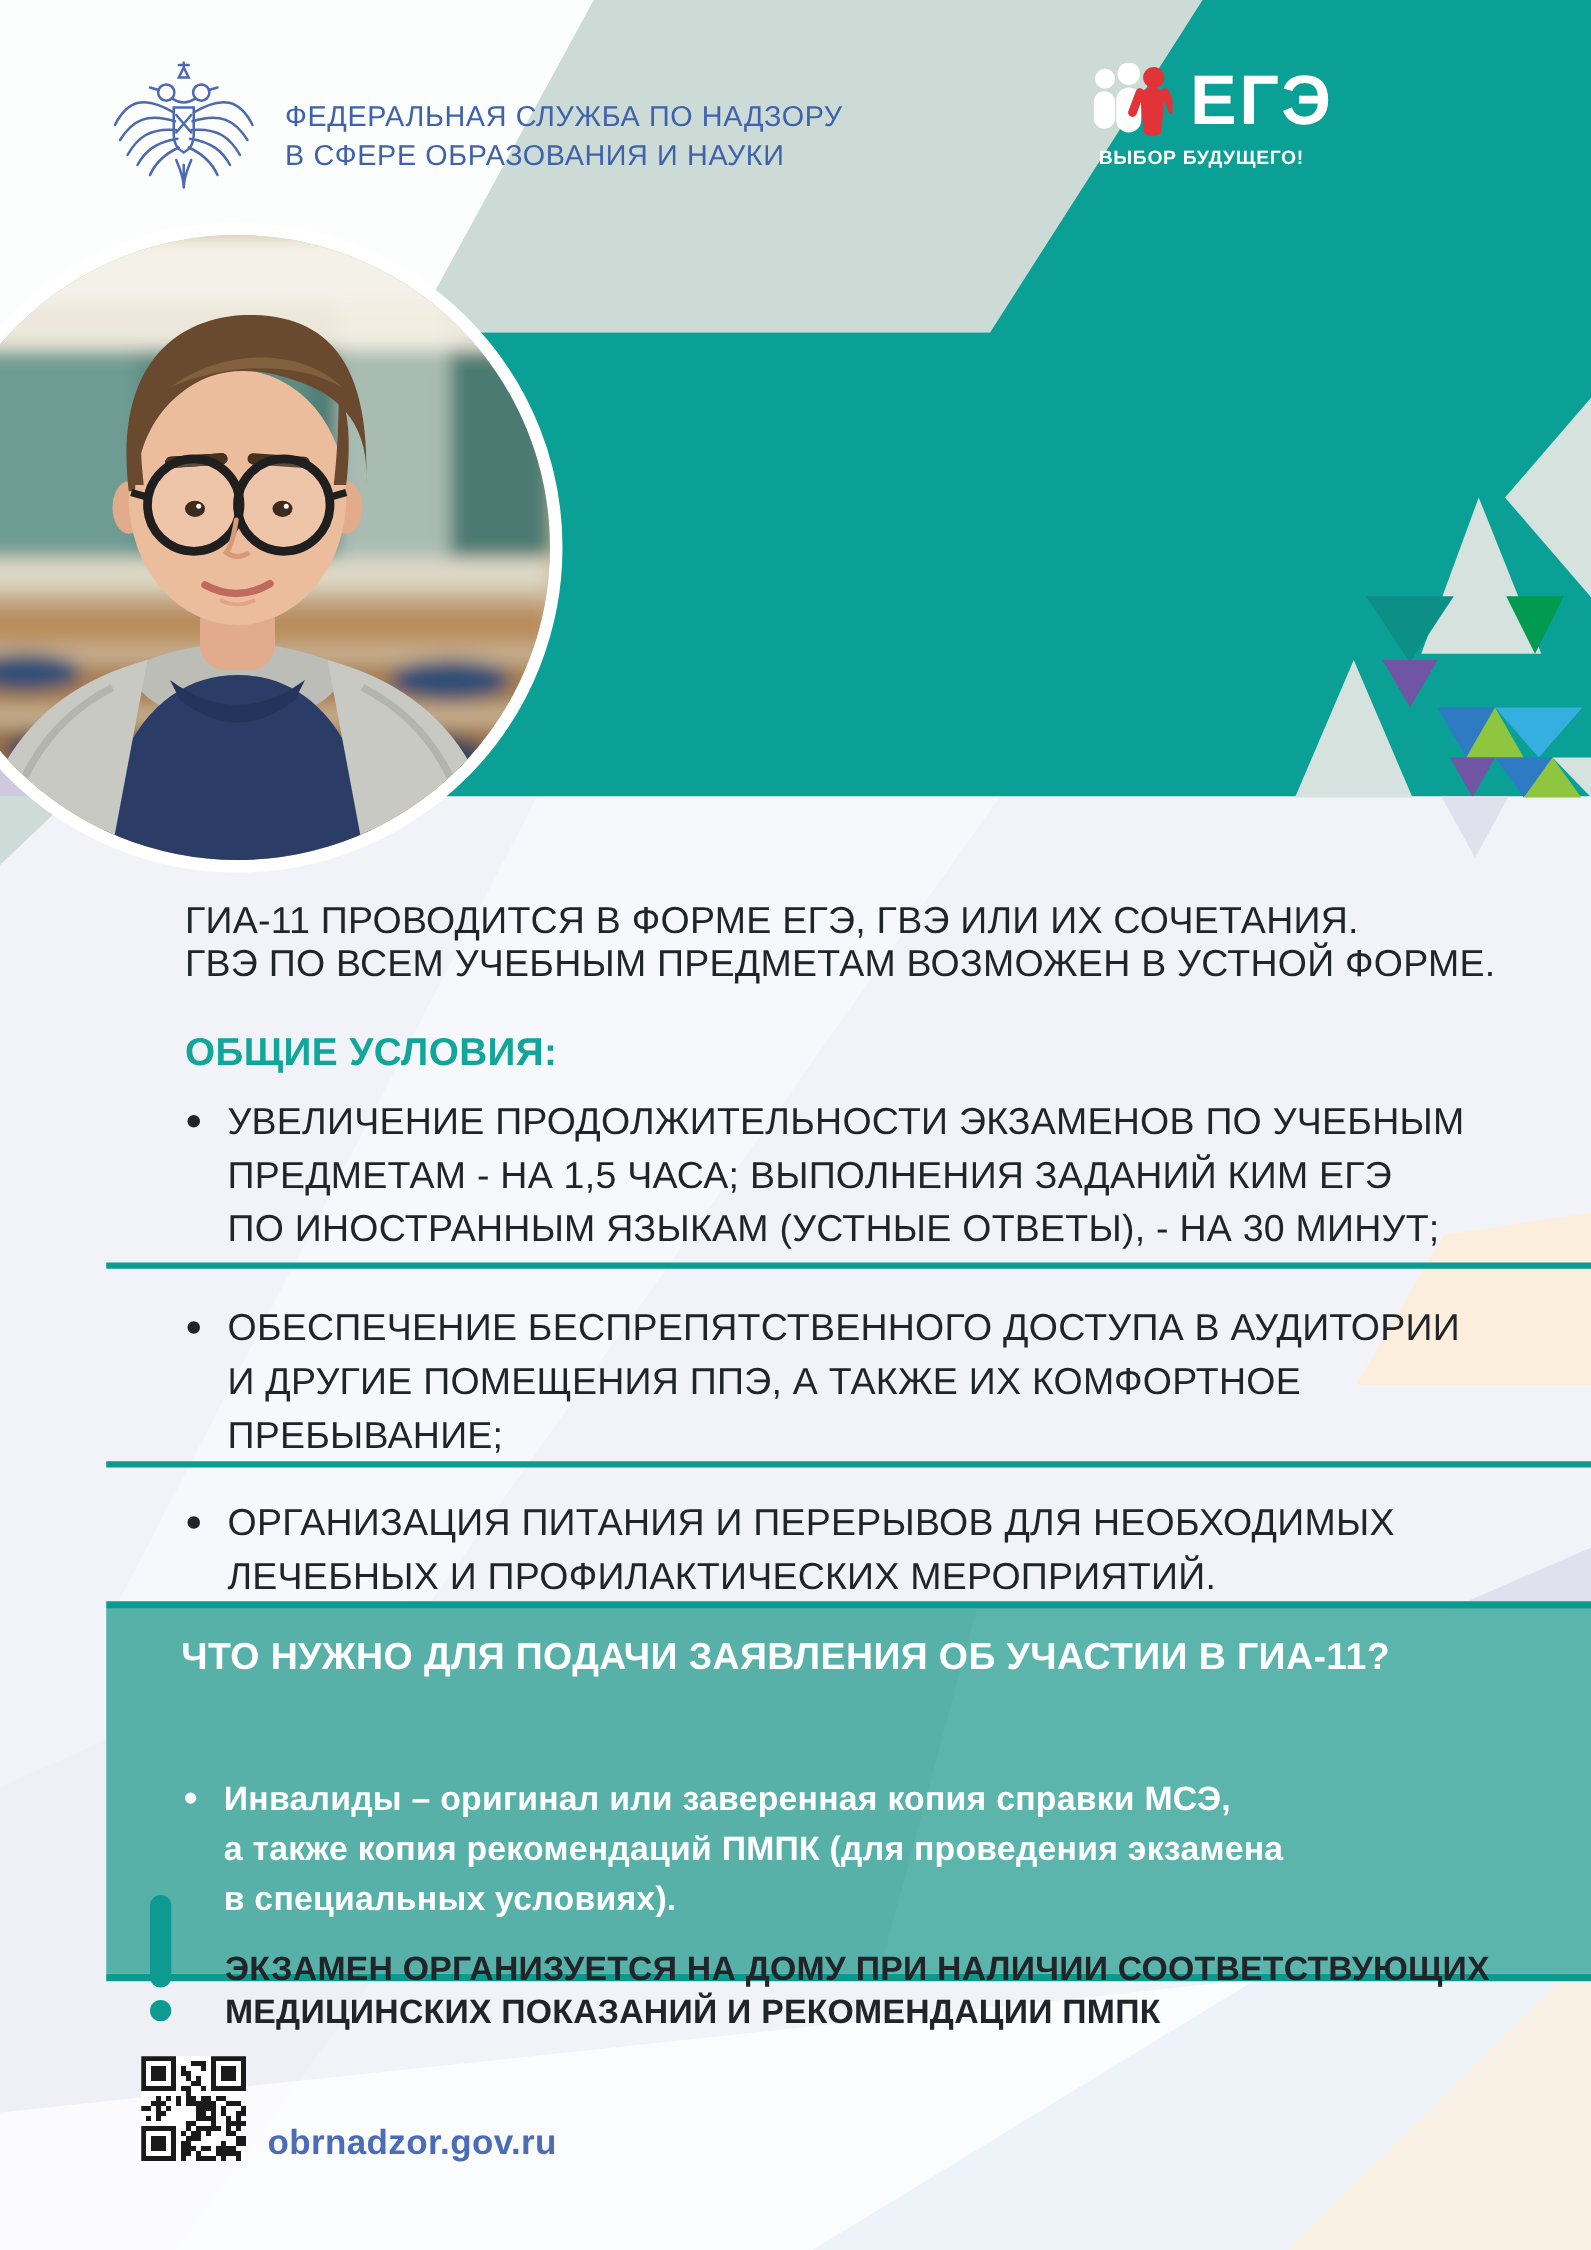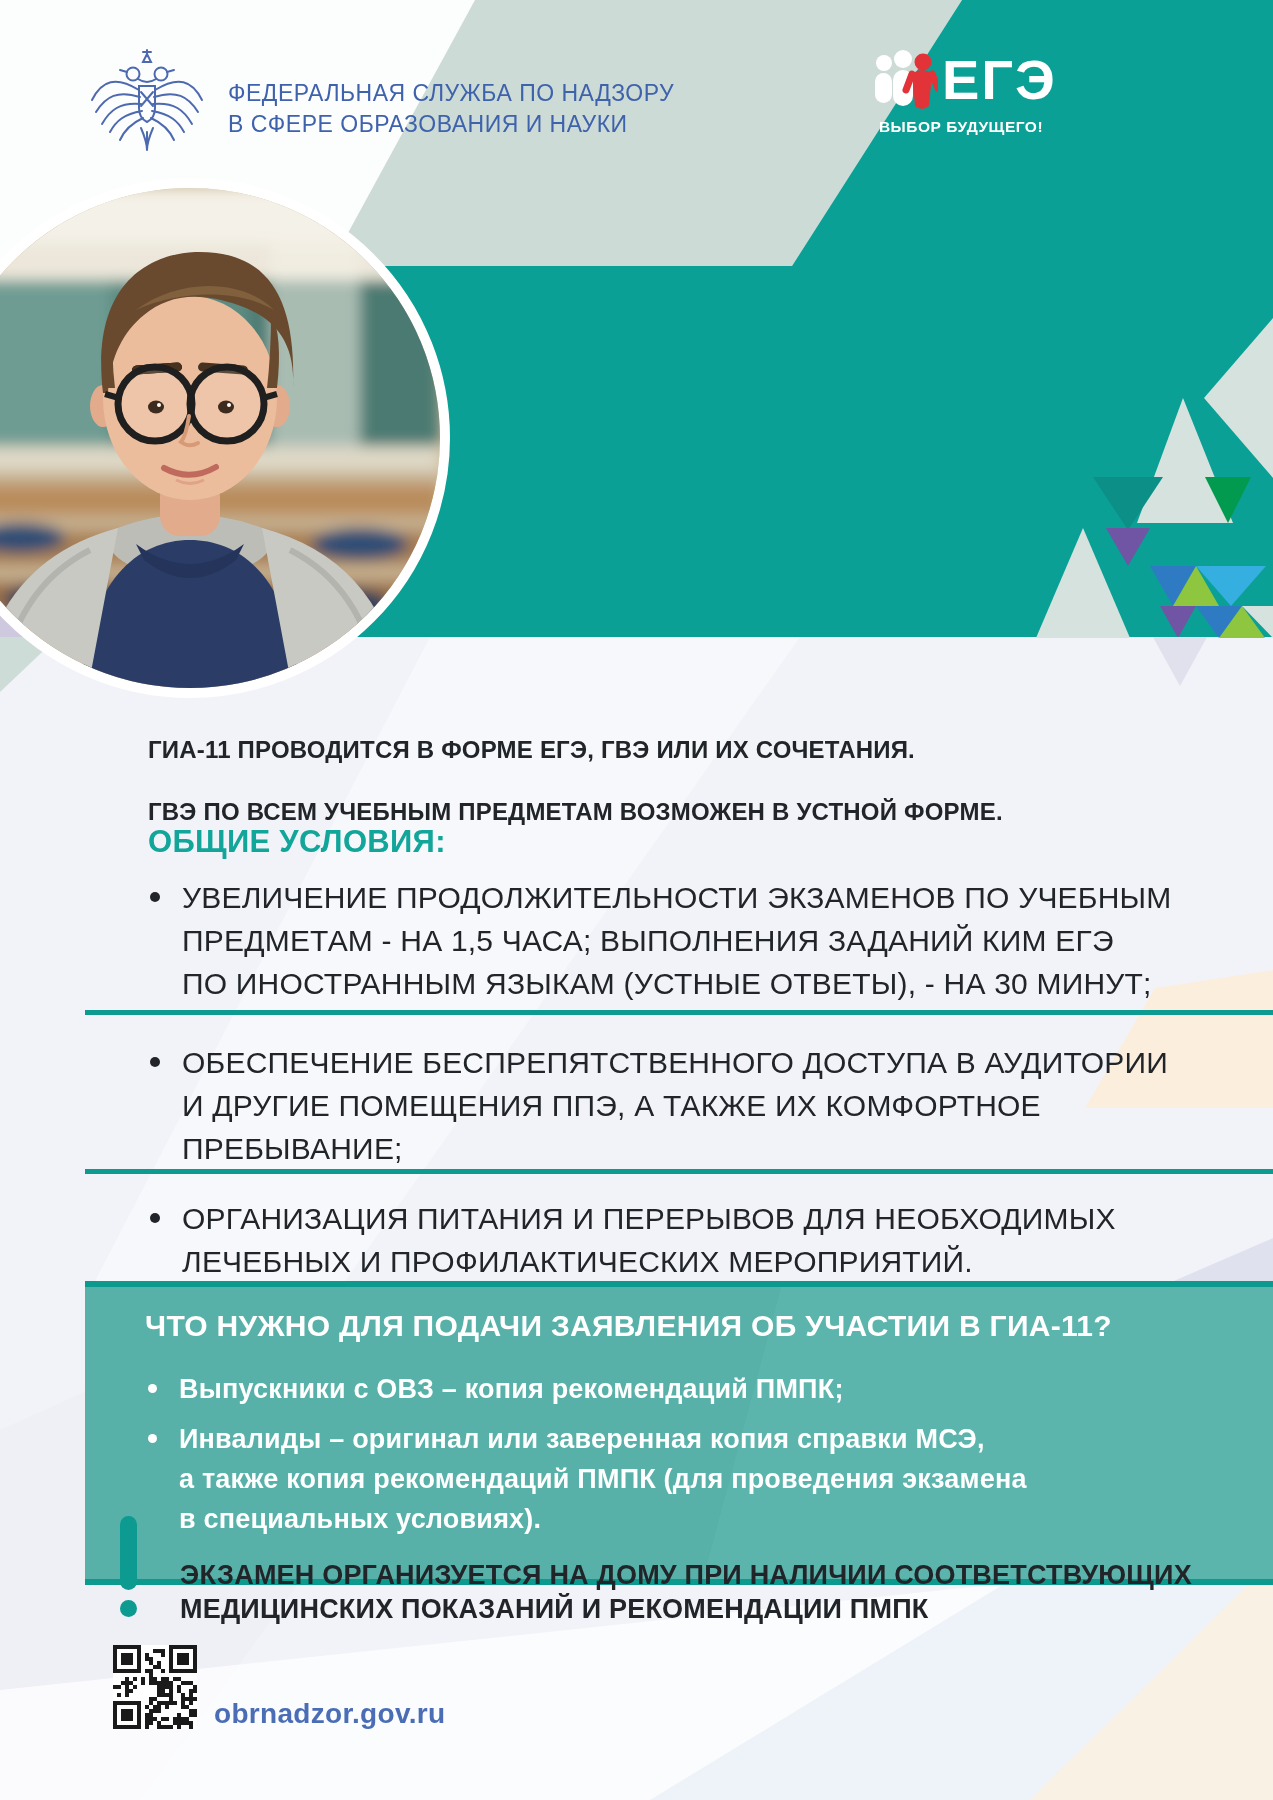--- a/index.html
+++ b/index.html
@@ -2,30 +2,30 @@
 <html><head>
 <meta charset="utf-8">
 <style>
   html,body{margin:0;padding:0;}
   body{font-family:"Liberation Sans", sans-serif; background:#888;}
   .page{position:relative;width:1273px;height:1800px;margin:0 auto;background:#fcfdfd;overflow:hidden;}
   .abs{position:absolute;}
   svg{display:block;}
   
   .ministry{left:228px;top:78px;font-size:23px;line-height:31px;font-weight:400;color:#3f62ac;letter-spacing:.5px;white-space:pre-line;}
-  .ege-block{left:872px;top:50px;display:flex;align-items:flex-start;}
+  .ege-block{left:872px;top:50px;display:flex;align-items:flex-start;gap:10px;}
   .ege-word{font-size:56px;font-weight:700;color:#ffffff;letter-spacing:2px;line-height:60px;margin-left:4px;}
   .ege-tagline{left:876px;top:118px;width:170px;text-align:center;font-size:15.5px;font-weight:700;color:#ffffff;letter-spacing:.5px;}
   
   .photo-circle{left:-70px;top:178px;width:500px;height:500px;border:10px solid #ffffff;border-radius:50%;overflow:hidden;background:#cbb99b;z-index:3;}
   
   .title{left:437px;top:280px;font-size:53px;line-height:65px;font-weight:700;color:#ffffff;white-space:pre-line;z-index:4;letter-spacing:.5px;}
   
   .dark{color:#212529;}
-  .intro{left:148px;top:719px;font-size:24px;line-height:62px;font-weight:700;white-space:pre-line;letter-spacing:.2px;}
+  .intro{left:148px;top:719px;font-size:30px;line-height:35px;font-weight:400;white-space:pre-line;letter-spacing:.2px;}
   .sect-head{left:148px;top:824px;font-size:31px;font-weight:700;color:#12a59a;letter-spacing:.3px;}
   .bullet{left:150px;display:flex;align-items:flex-start;}
   .bullet .dot{width:10px;height:10px;border-radius:50%;background:#212529;margin:16px 22px 0 0;flex:none;}
   .bullet .btxt{font-size:30px;line-height:43px;font-weight:400;white-space:pre-line;letter-spacing:.2px;}
   .sep{left:85px;width:1188px;height:5px;background:#0d9b91;}
   
   .app-box{left:85px;top:1281px;width:1188px;height:292px;background:linear-gradient(105deg,#57b1a8 55%,#5cb5ac 55%);border-top:6px solid #0c9a8f;border-bottom:6px solid #0c9a8f;z-index:2;}
   .app-head{position:absolute;left:60px;top:22px;font-size:30px;font-weight:700;color:#ffffff;letter-spacing:.3px;}
   .app-bullet{position:absolute;left:63px;display:flex;align-items:flex-start;}
   .app-bullet .dot{width:9px;height:9px;border-radius:50%;background:#ffffff;margin:15px 22px 0 0;flex:none;}
@@ -191,24 +191,20 @@
   </div>
   <div class="abs sep" style="top:1169px;"></div>
   <div class="abs bullet" style="top:1197px;">
     <span class="dot"></span>
     <div class="btxt dark">ОРГАНИЗАЦИЯ ПИТАНИЯ И ПЕРЕРЫВОВ ДЛЯ НЕОБХОДИМЫХ
 ЛЕЧЕБНЫХ И ПРОФИЛАКТИЧЕСКИХ МЕРОПРИЯТИЙ.</div>
   </div>
 
   <div class="abs app-box">
     <div class="app-head">ЧТО НУЖНО ДЛЯ ПОДАЧИ ЗАЯВЛЕНИЯ ОБ УЧАСТИИ В ГИА-11?</div>
-    <div class="app-bullet" style="top:82px;">
-      <span class="dot"></span>
-      <div class="btxt">Выпускники с ОВЗ – копия рекомендаций ПМПК;</div>
-    </div>
     <div class="app-bullet" style="top:132px;">
       <span class="dot"></span>
       <div class="btxt">Инвалиды – оригинал или заверенная копия справки МСЭ,
 а также копия рекомендаций ПМПК (для проведения экзамена
 в специальных условиях).</div>
     </div>
   </div>
 
   <div class="abs excl-bar"></div>
   <div class="abs excl-dot"></div>

